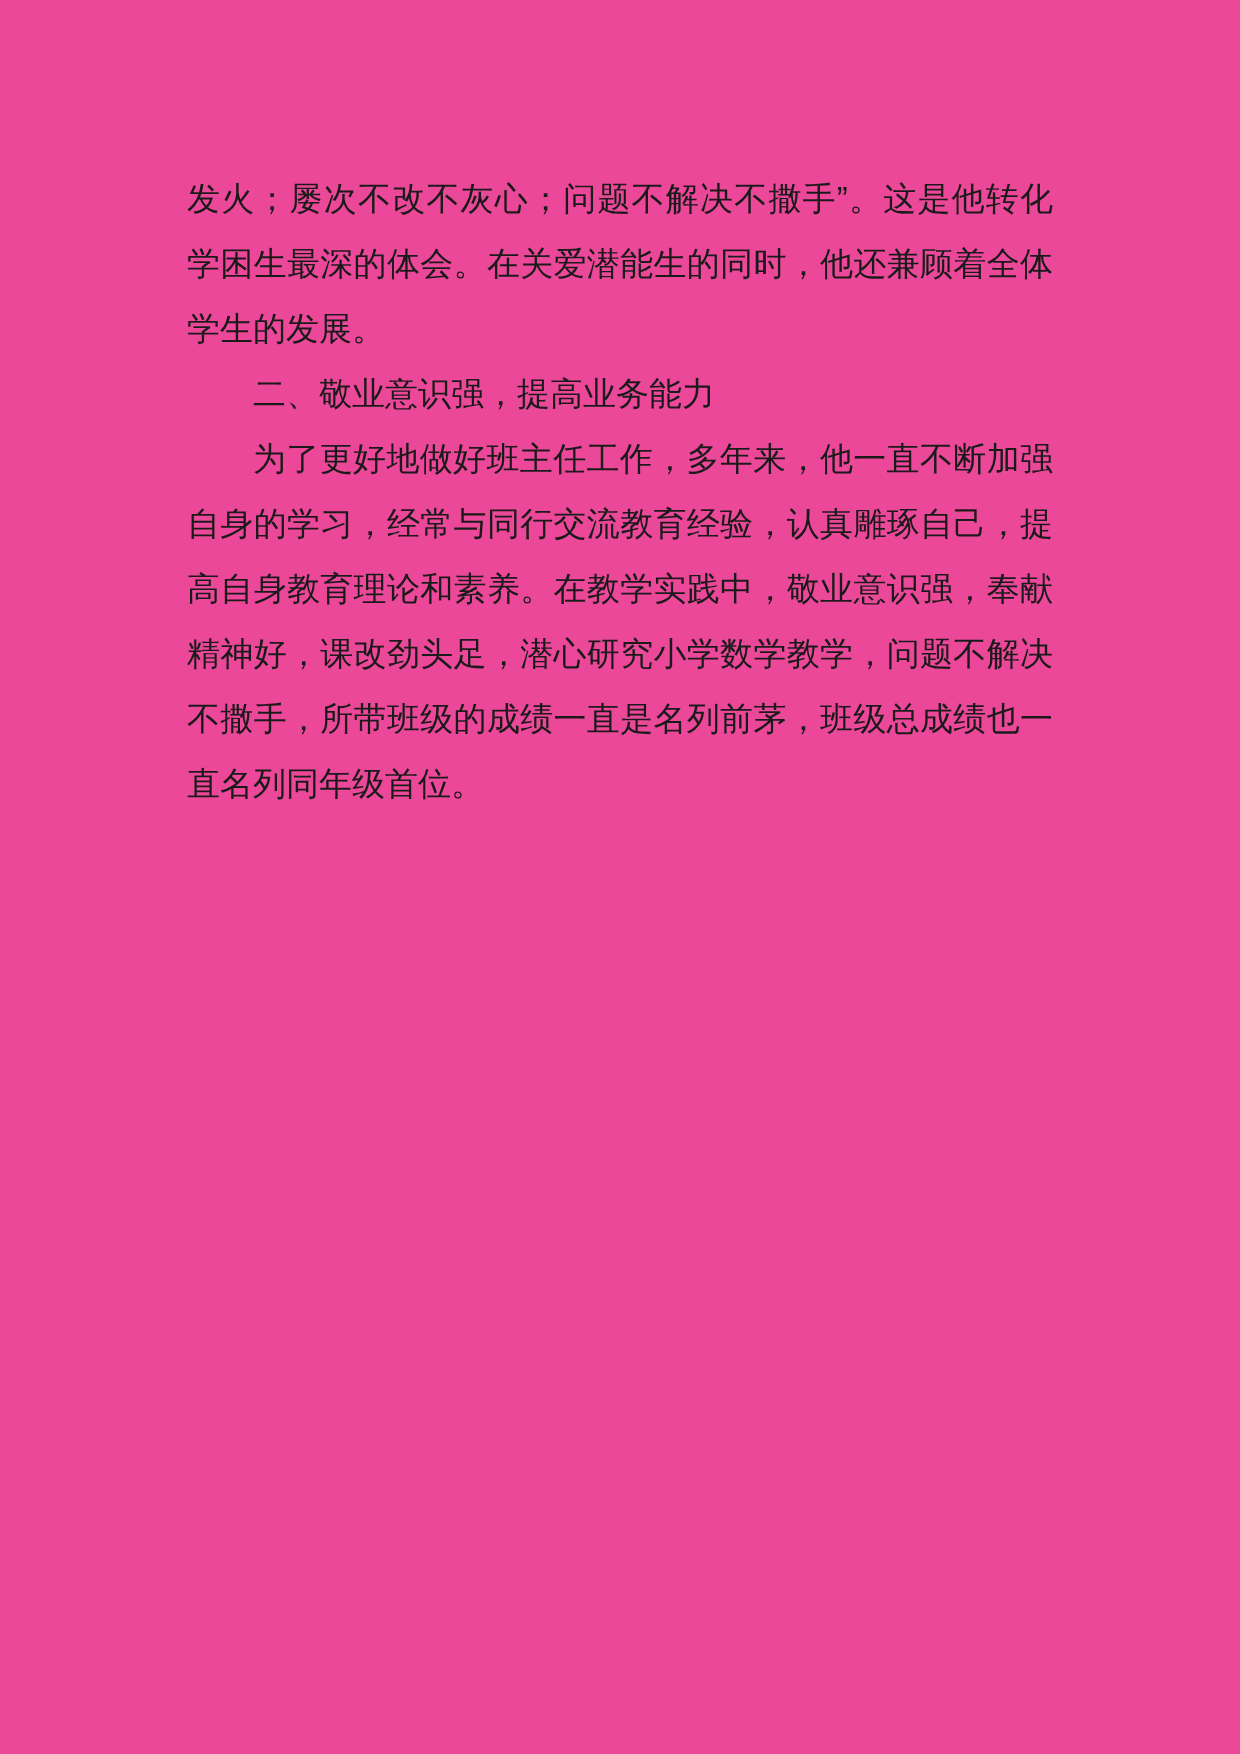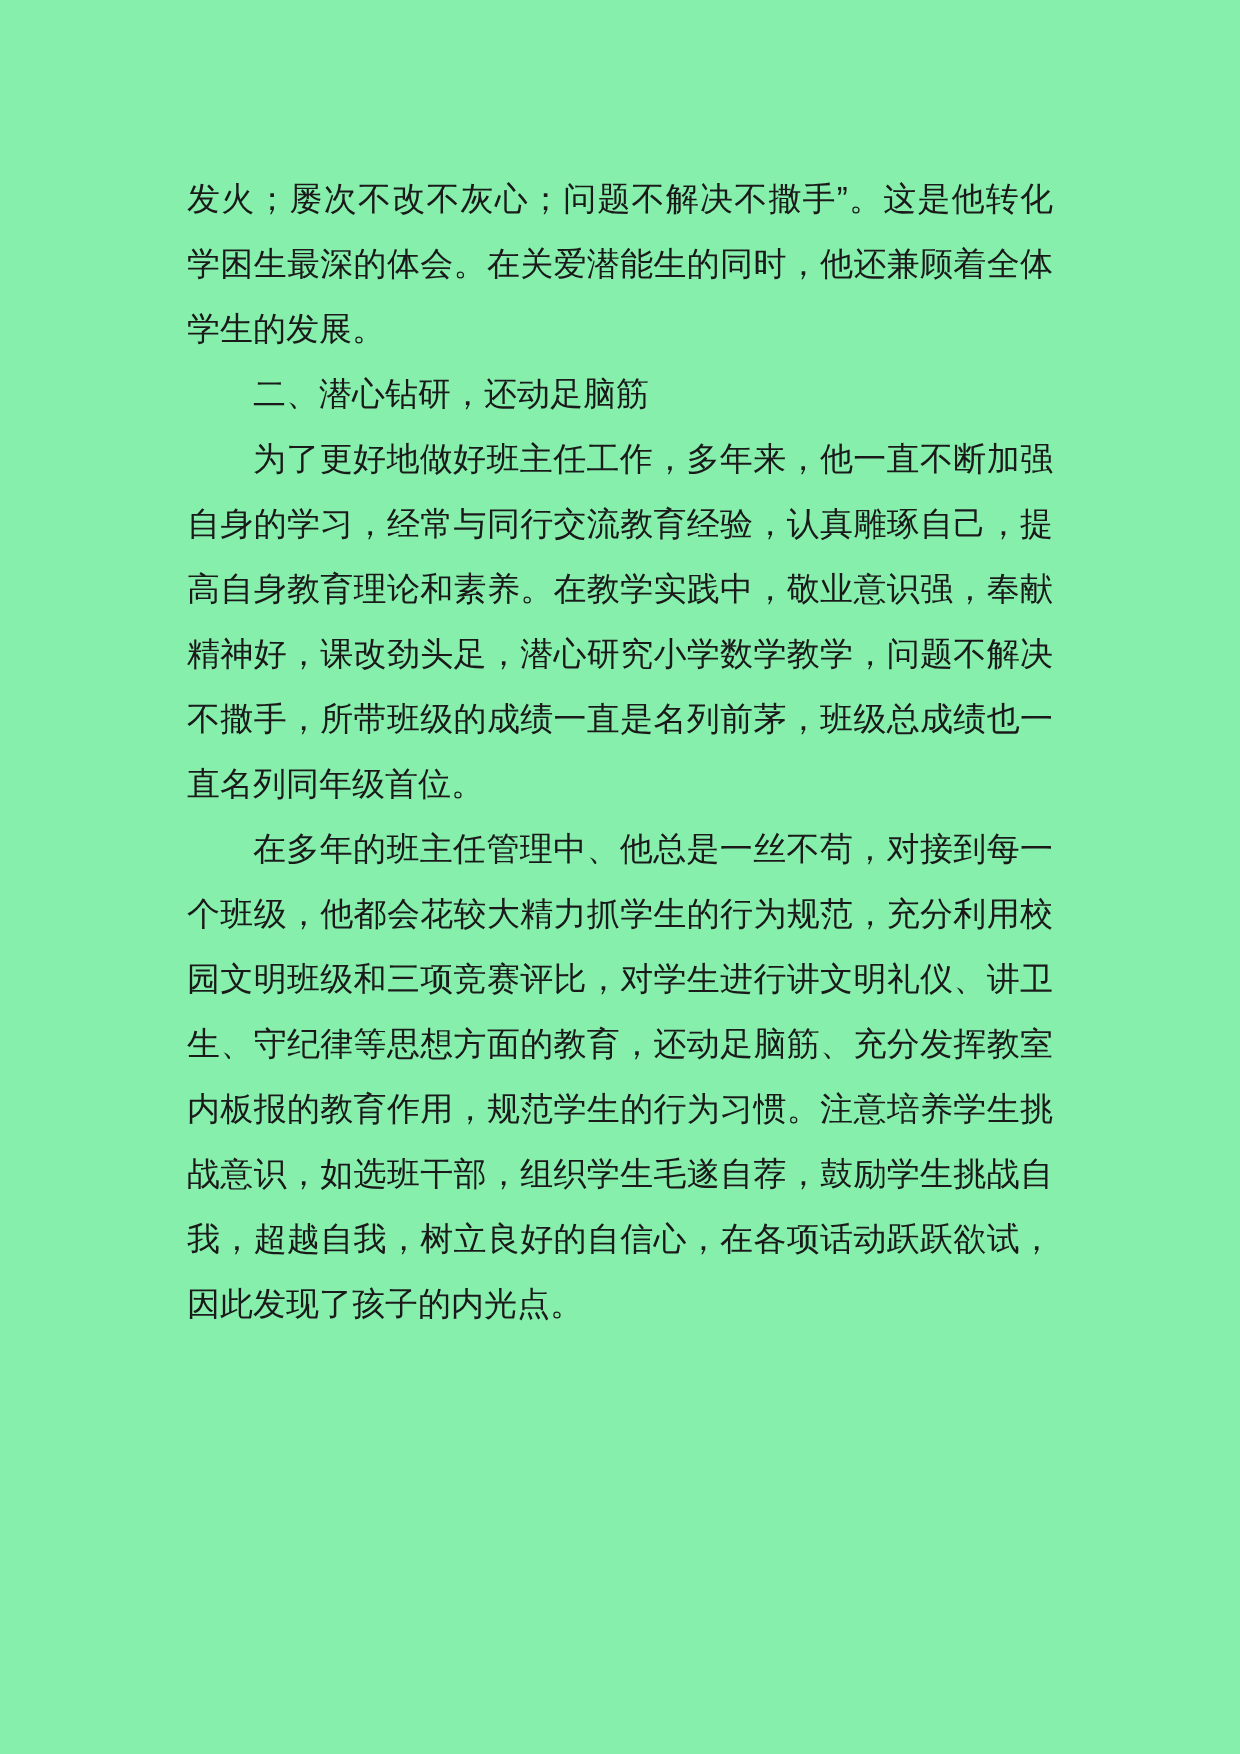--- a/index.html
+++ b/index.html
@@ -9,21 +9,21 @@
   body {
     width: 1240px;
     height: 1754px;
     background: #ffffff;
     overflow: hidden;
   }
   .page {
     position: relative;
     width: 1240px;
     height: 1754px;
-    background: #86efac;
+    background: #ec4899;
   }
   .text-block {
     position: absolute;
     left: 187px;
     top: 166px;
     width: 866px;
     font-family: "Liberation Sans", "DejaVu Sans", sans-serif;
     font-size: 33px;
     line-height: 65px;
     color: #1a1a1a;
@@ -43,17 +43,16 @@
   .para.no-indent {
     text-indent: 0;
   }
 </style>
 </head>
 <body>
 
 <div class="page">
   <div class="text-block">
     <p class="para no-indent">发火；屡次不改不灰心；问题不解决不撒手”。这是他转化学困生最深的体会。在关爱潜能生的同时，他还兼顾着全体学生的发展。</p>
-    <p class="para indent">二、潜心钻研，还动足脑筋</p>
+    <p class="para indent">二、敬业意识强，提高业务能力</p>
     <p class="para indent">为了更好地做好班主任工作，多年来，他一直不断加强自身的学习，经常与同行交流教育经验，认真雕琢自己，提高自身教育理论和素养。在教学实践中，敬业意识强，奉献精神好，课改劲头足，潜心研究小学数学教学，问题不解决不撒手，所带班级的成绩一直是名列前茅，班级总成绩也一直名列同年级首位。</p>
-    <p class="para indent">在多年的班主任管理中、他总是一丝不苟，对接到每一个班级，他都会花较大精力抓学生的行为规范，充分利用校园文明班级和三项竞赛评比，对学生进行讲文明礼仪、讲卫生、守纪律等思想方面的教育，还动足脑筋、充分发挥教室内板报的教育作用，规范学生的行为习惯。注意培养学生挑战意识，如选班干部，组织学生毛遂自荐，鼓励学生挑战自我，超越自我，树立良好的自信心，在各项话动跃跃欲试，因此发现了孩子的内光点。</p>
   </div>
 </div>
 
 </body></html>

